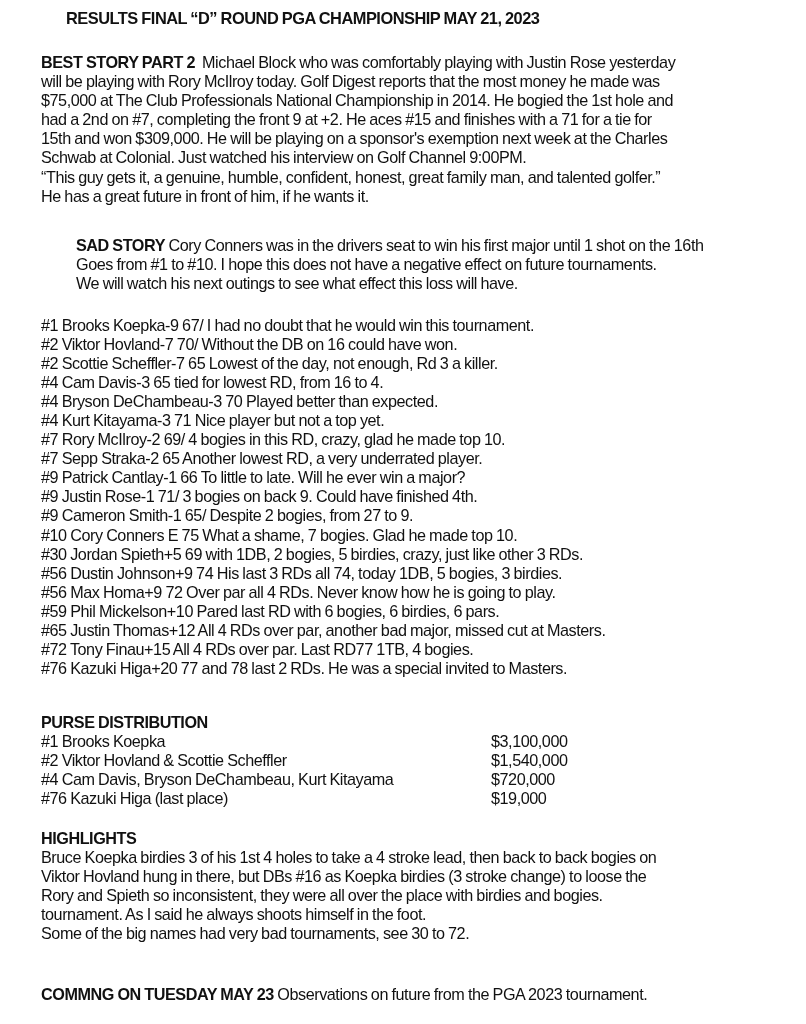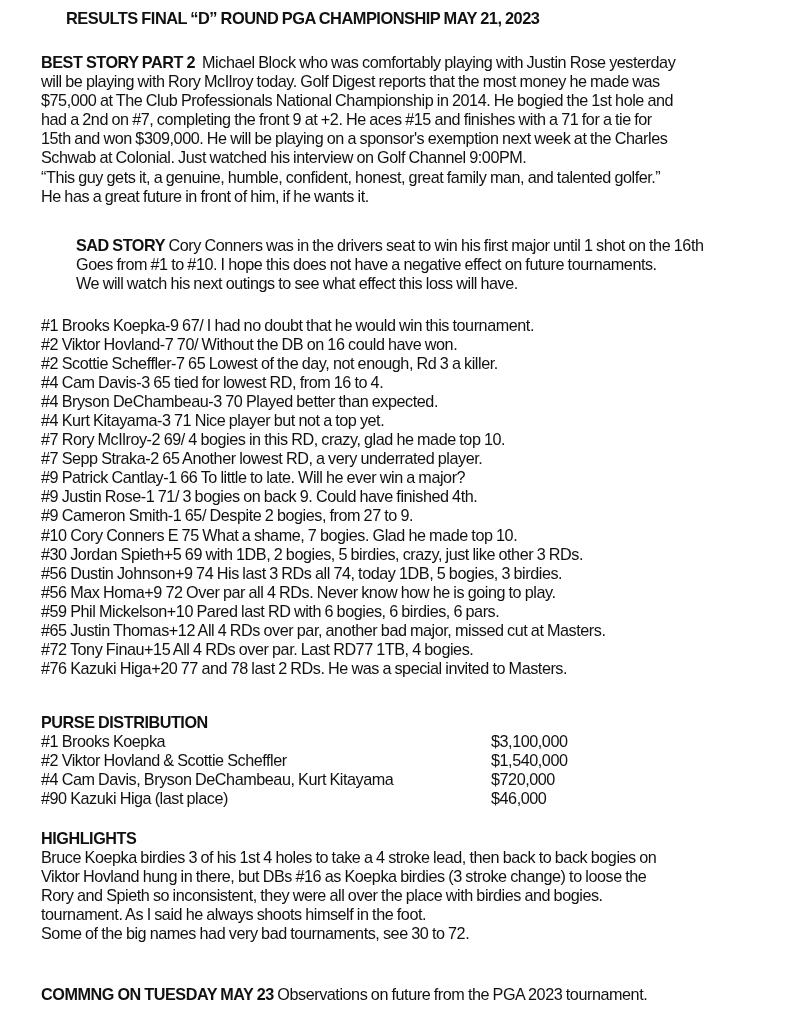--- a/index.html
+++ b/index.html
@@ -85,22 +85,22 @@
     </div>
     <div class="purse-row">
       <span class="who">#2 Viktor Hovland &amp; Scottie Scheffler</span>
       <span>$1,540,000</span>
     </div>
     <div class="purse-row">
       <span class="who">#4 Cam Davis, Bryson DeChambeau, Kurt Kitayama</span>
       <span>$720,000</span>
     </div>
     <div class="purse-row">
-      <span class="who">#90 Kazuki Higa (last place)</span>
-      <span>$46,000</span>
+      <span class="who">#76 Kazuki Higa (last place)</span>
+      <span>$19,000</span>
     </div>
   </div>
 
   <div class="block highlights">
     <span class="line b">HIGHLIGHTS</span>
     <span class="line">Bruce Koepka birdies 3 of his 1st 4 holes to take a 4 stroke lead, then back to back bogies on</span>
     <span class="line">Viktor Hovland hung in there, but DBs #16 as Koepka birdies (3 stroke change) to loose the</span>
     <span class="line">Rory and Spieth so inconsistent, they were all over the place with birdies and bogies.</span>
     <span class="line">tournament.  As I said he always shoots himself in the foot.</span>
     <span class="line">Some of the big names had very bad tournaments, see 30 to 72.</span>

